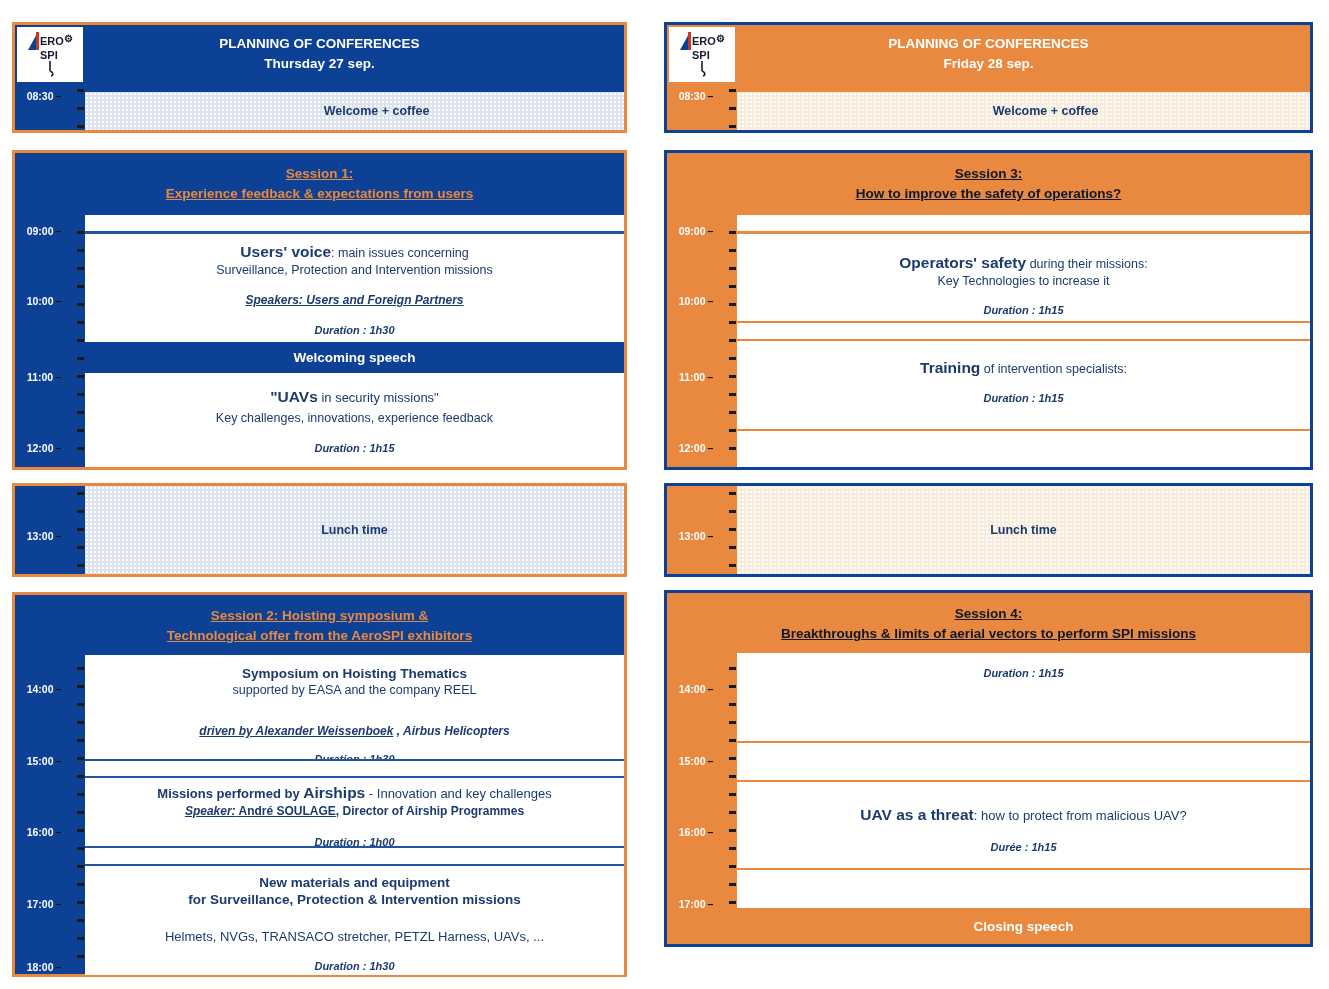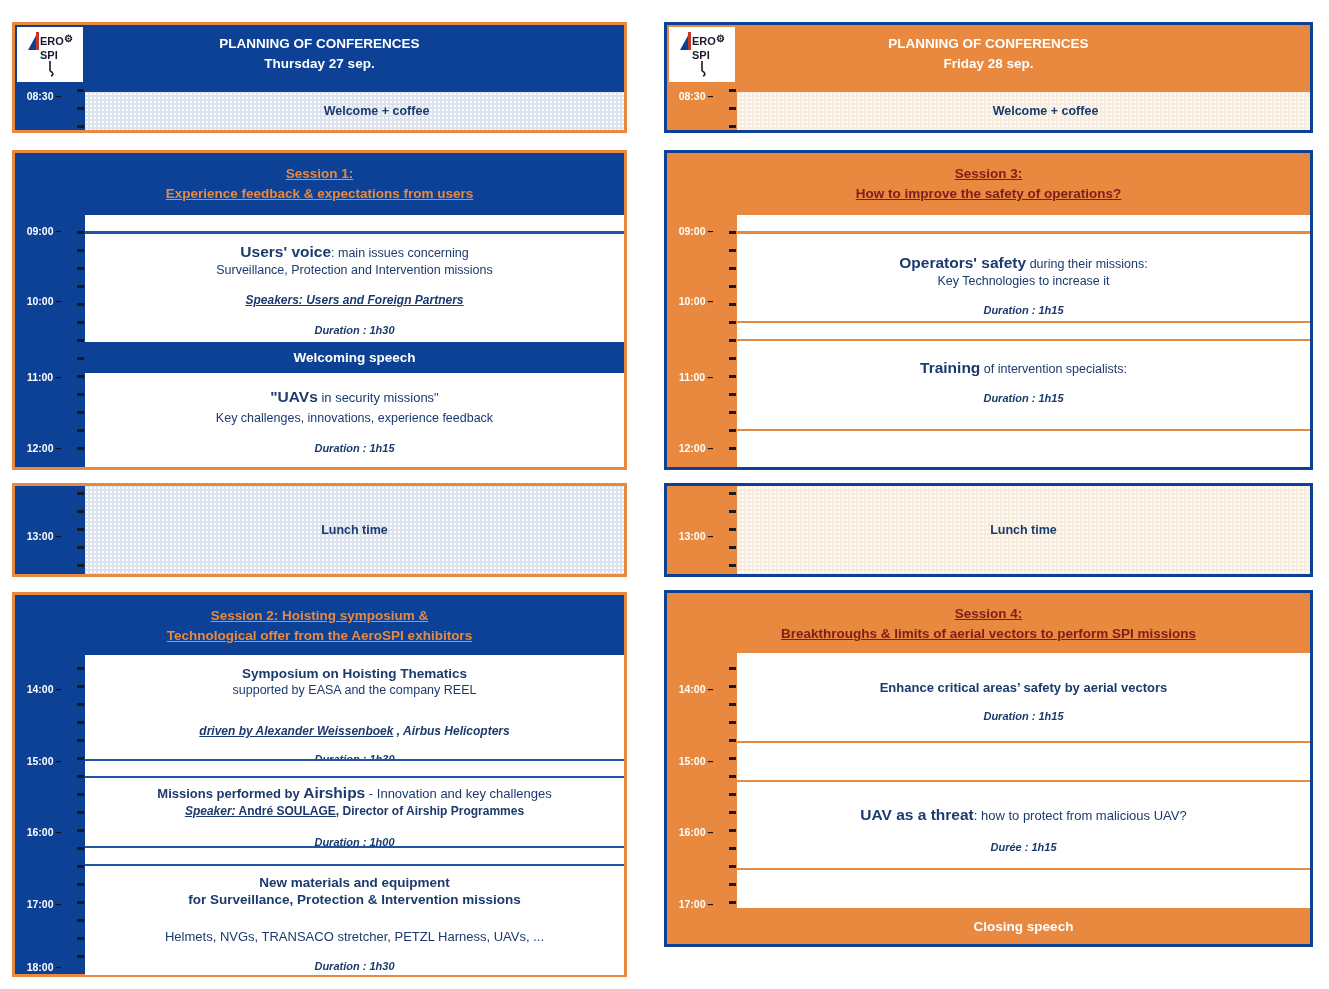--- a/index.html
+++ b/index.html
@@ -29,21 +29,21 @@
   .hour{position:absolute;left:0;width:58px;text-align:center;color:#ffffff;font-weight:bold;
         font-size:10.5px;height:14px;line-height:14px;white-space:nowrap;}
   .hour::after{content:"\2013";color:#111111;font-weight:bold;margin-left:2px;}
   .ticks{position:absolute;left:62px;width:7px;
          background:repeating-linear-gradient(to bottom,#1a1a1a 0 3px, transparent 3px 18px);}
 
   
   .sess-head{position:absolute;top:0;left:0;right:0;text-align:center;padding-top:11px;}
   .sess-line{font-weight:bold;font-size:13.5px;line-height:20px;text-decoration:underline;}
   .thu .sess-line{color:var(--orange);}
-  .fri .sess-line{color:#7f1d1d;}
+  .fri .sess-line{color:#0f172a;}
 
   
   .timeline{position:absolute;left:0;right:0;bottom:0;}
   .content{position:absolute;left:70px;right:0;top:0;bottom:0;background:#ffffff;
            display:flex;flex-direction:column;}
   .spacer{flex:none;background:#ffffff;}
   .grow{flex:1;background:#ffffff;}
   .sep-t{flex:none;height:2px;background:var(--sepblue);}
   .sep-t.thick{height:3px;}
   .sep-f{flex:none;height:2px;background:var(--orange);}
@@ -252,21 +252,20 @@
       <div class="sess-line">Breakthroughs &amp; limits of aerial vectors to perform SPI missions</div>
     </div>
     <div class="timeline" style="top:60px">
       <div class="ticks" style="top:14px;bottom:40px"></div>
       <div class="hour" style="top:29px"><span>14:00</span></div>
       <div class="hour" style="top:101px"><span>15:00</span></div>
       <div class="hour" style="top:172px"><span>16:00</span></div>
       <div class="hour" style="top:244px"><span>17:00</span></div>
       <div class="content" style="bottom:36px">
         <div class="blk" style="height:88px">
-          <div class="mid" style="margin-top:26px;font-size:13px">Enhance critical areas’ safety by aerial vectors</div>
           <div class="dur" style="margin-top:12px">Duration : 1h15</div>
         </div>
         <div class="sep-f"></div>
         <div class="spacer" style="height:37px"></div>
         <div class="sep-f"></div>
         <div class="blk" style="height:86px">
           <div style="margin-top:24px">
             <span class="big">UAV as a threat</span><span style="font-size:13px">: how to protect from malicious UAV?</span>
           </div>
           <div class="dur" style="margin-top:14px">Durée : 1h15</div>

